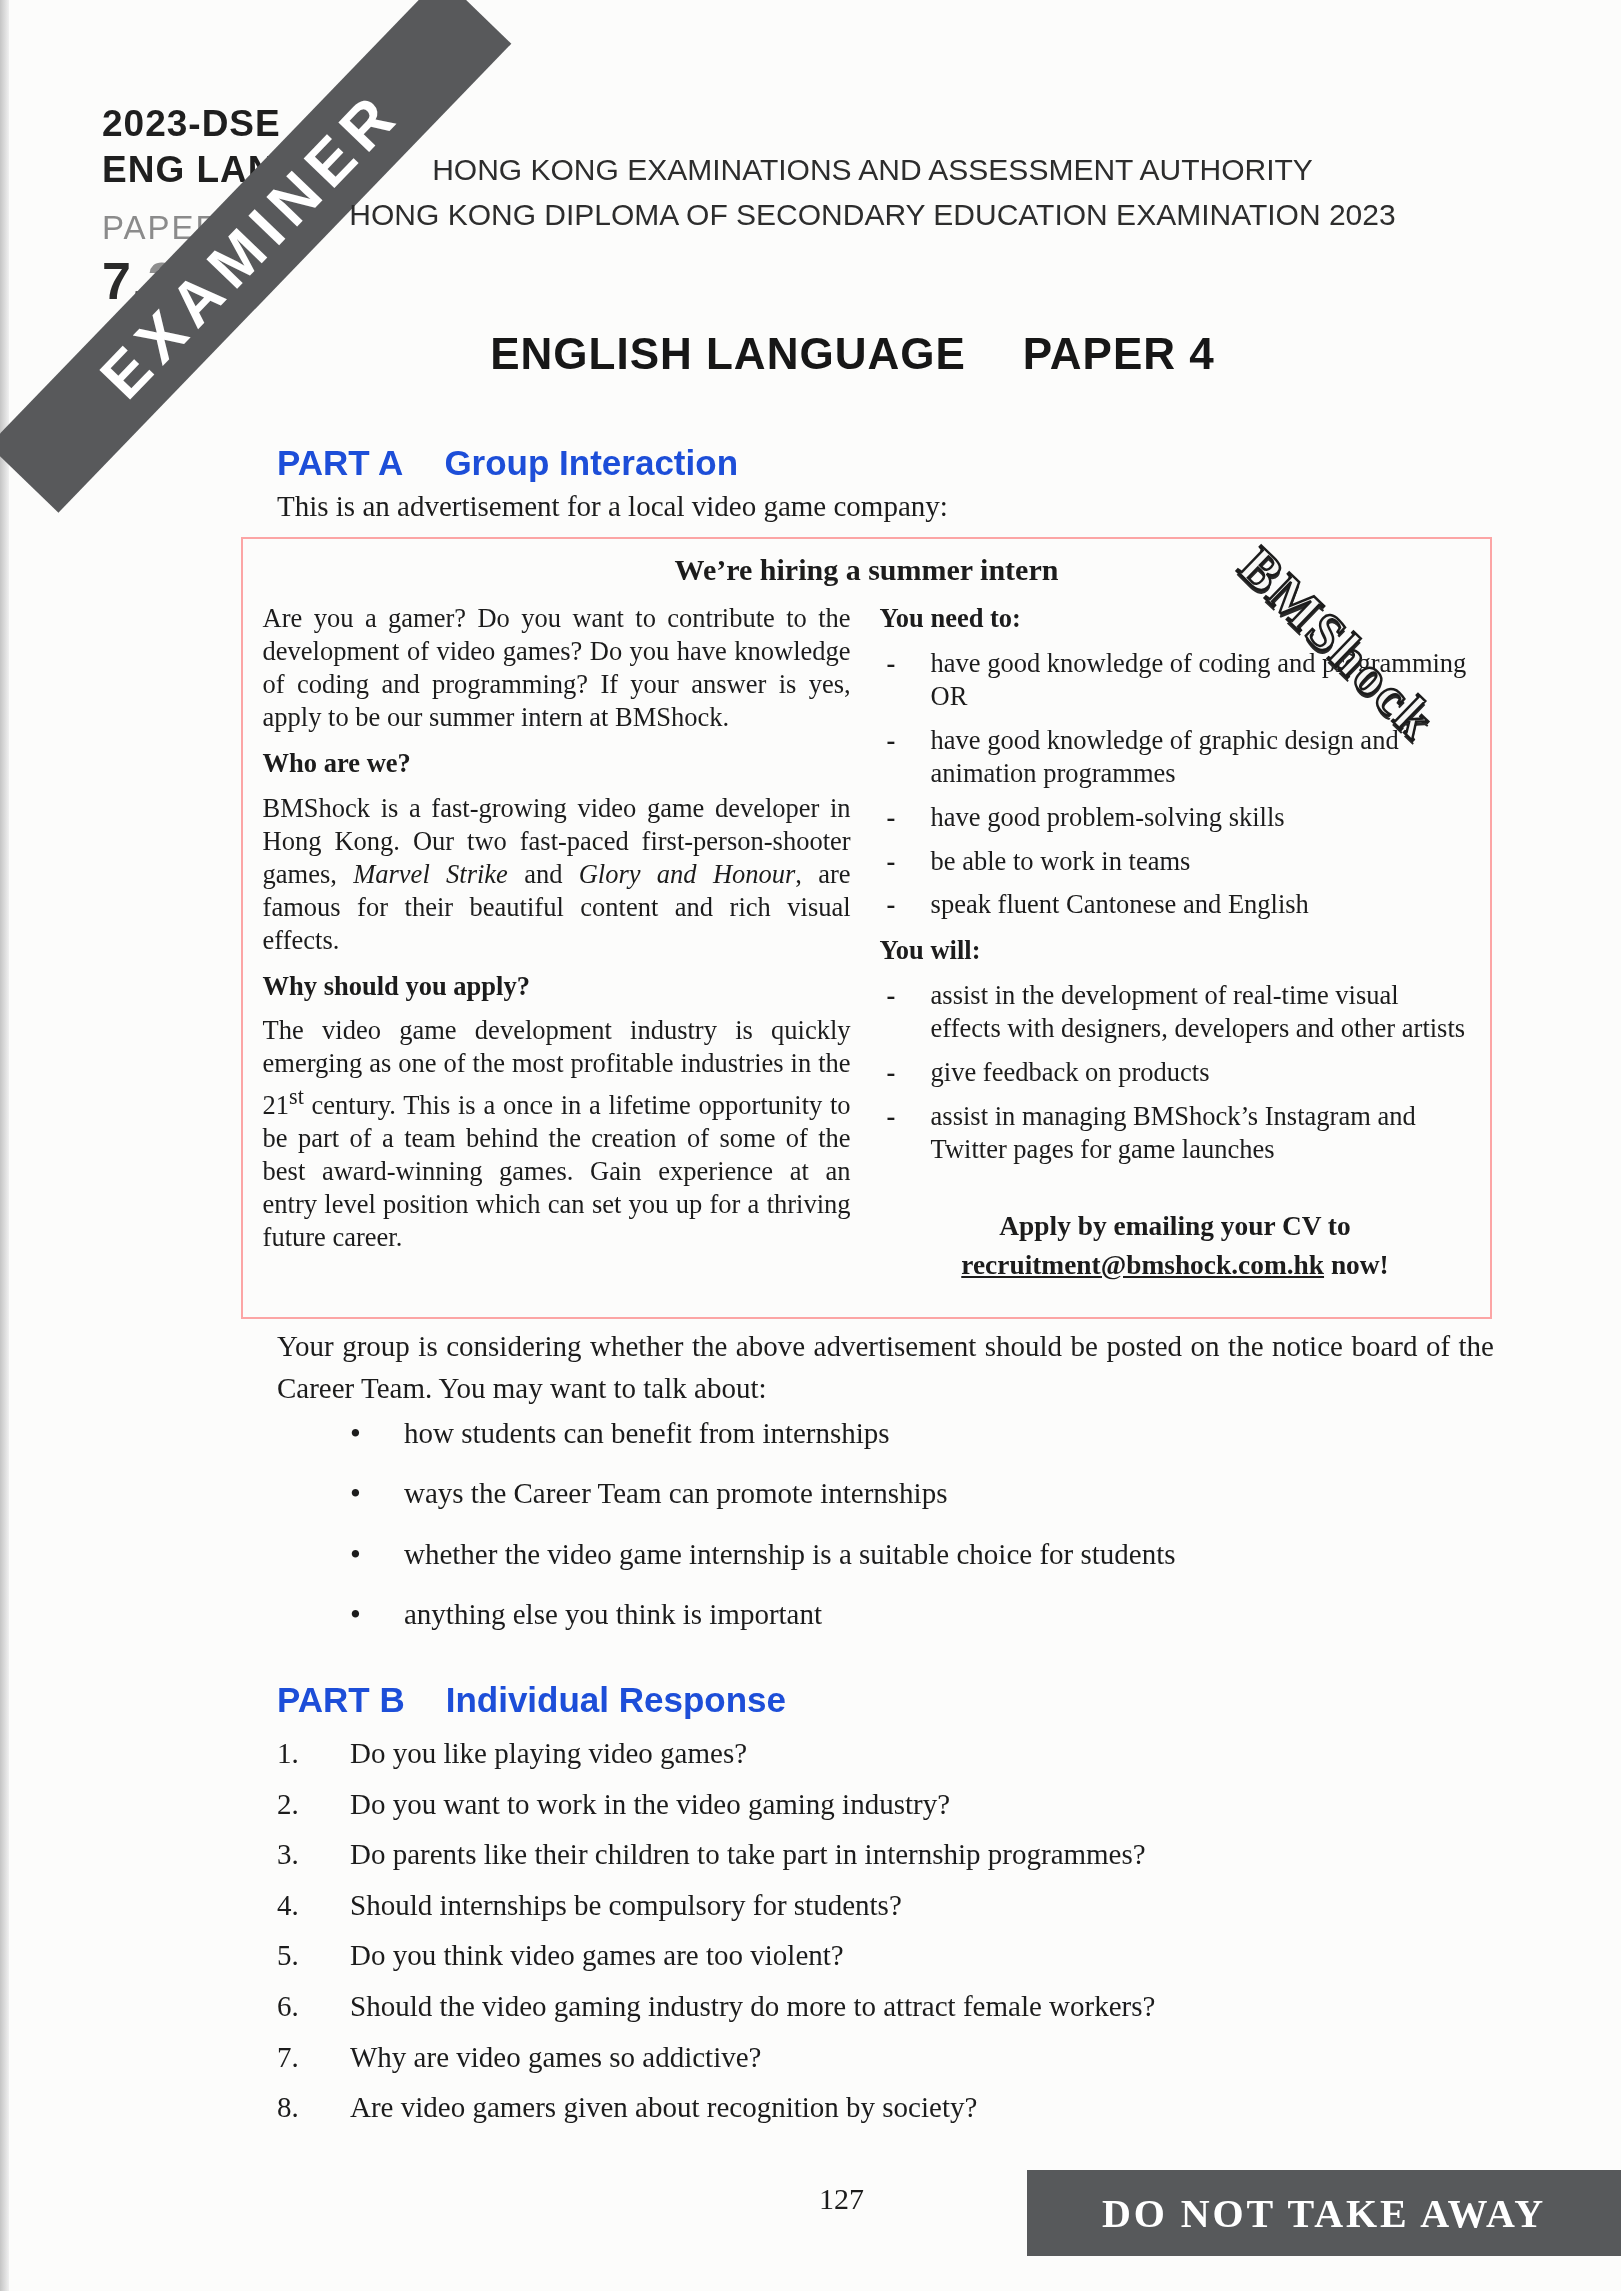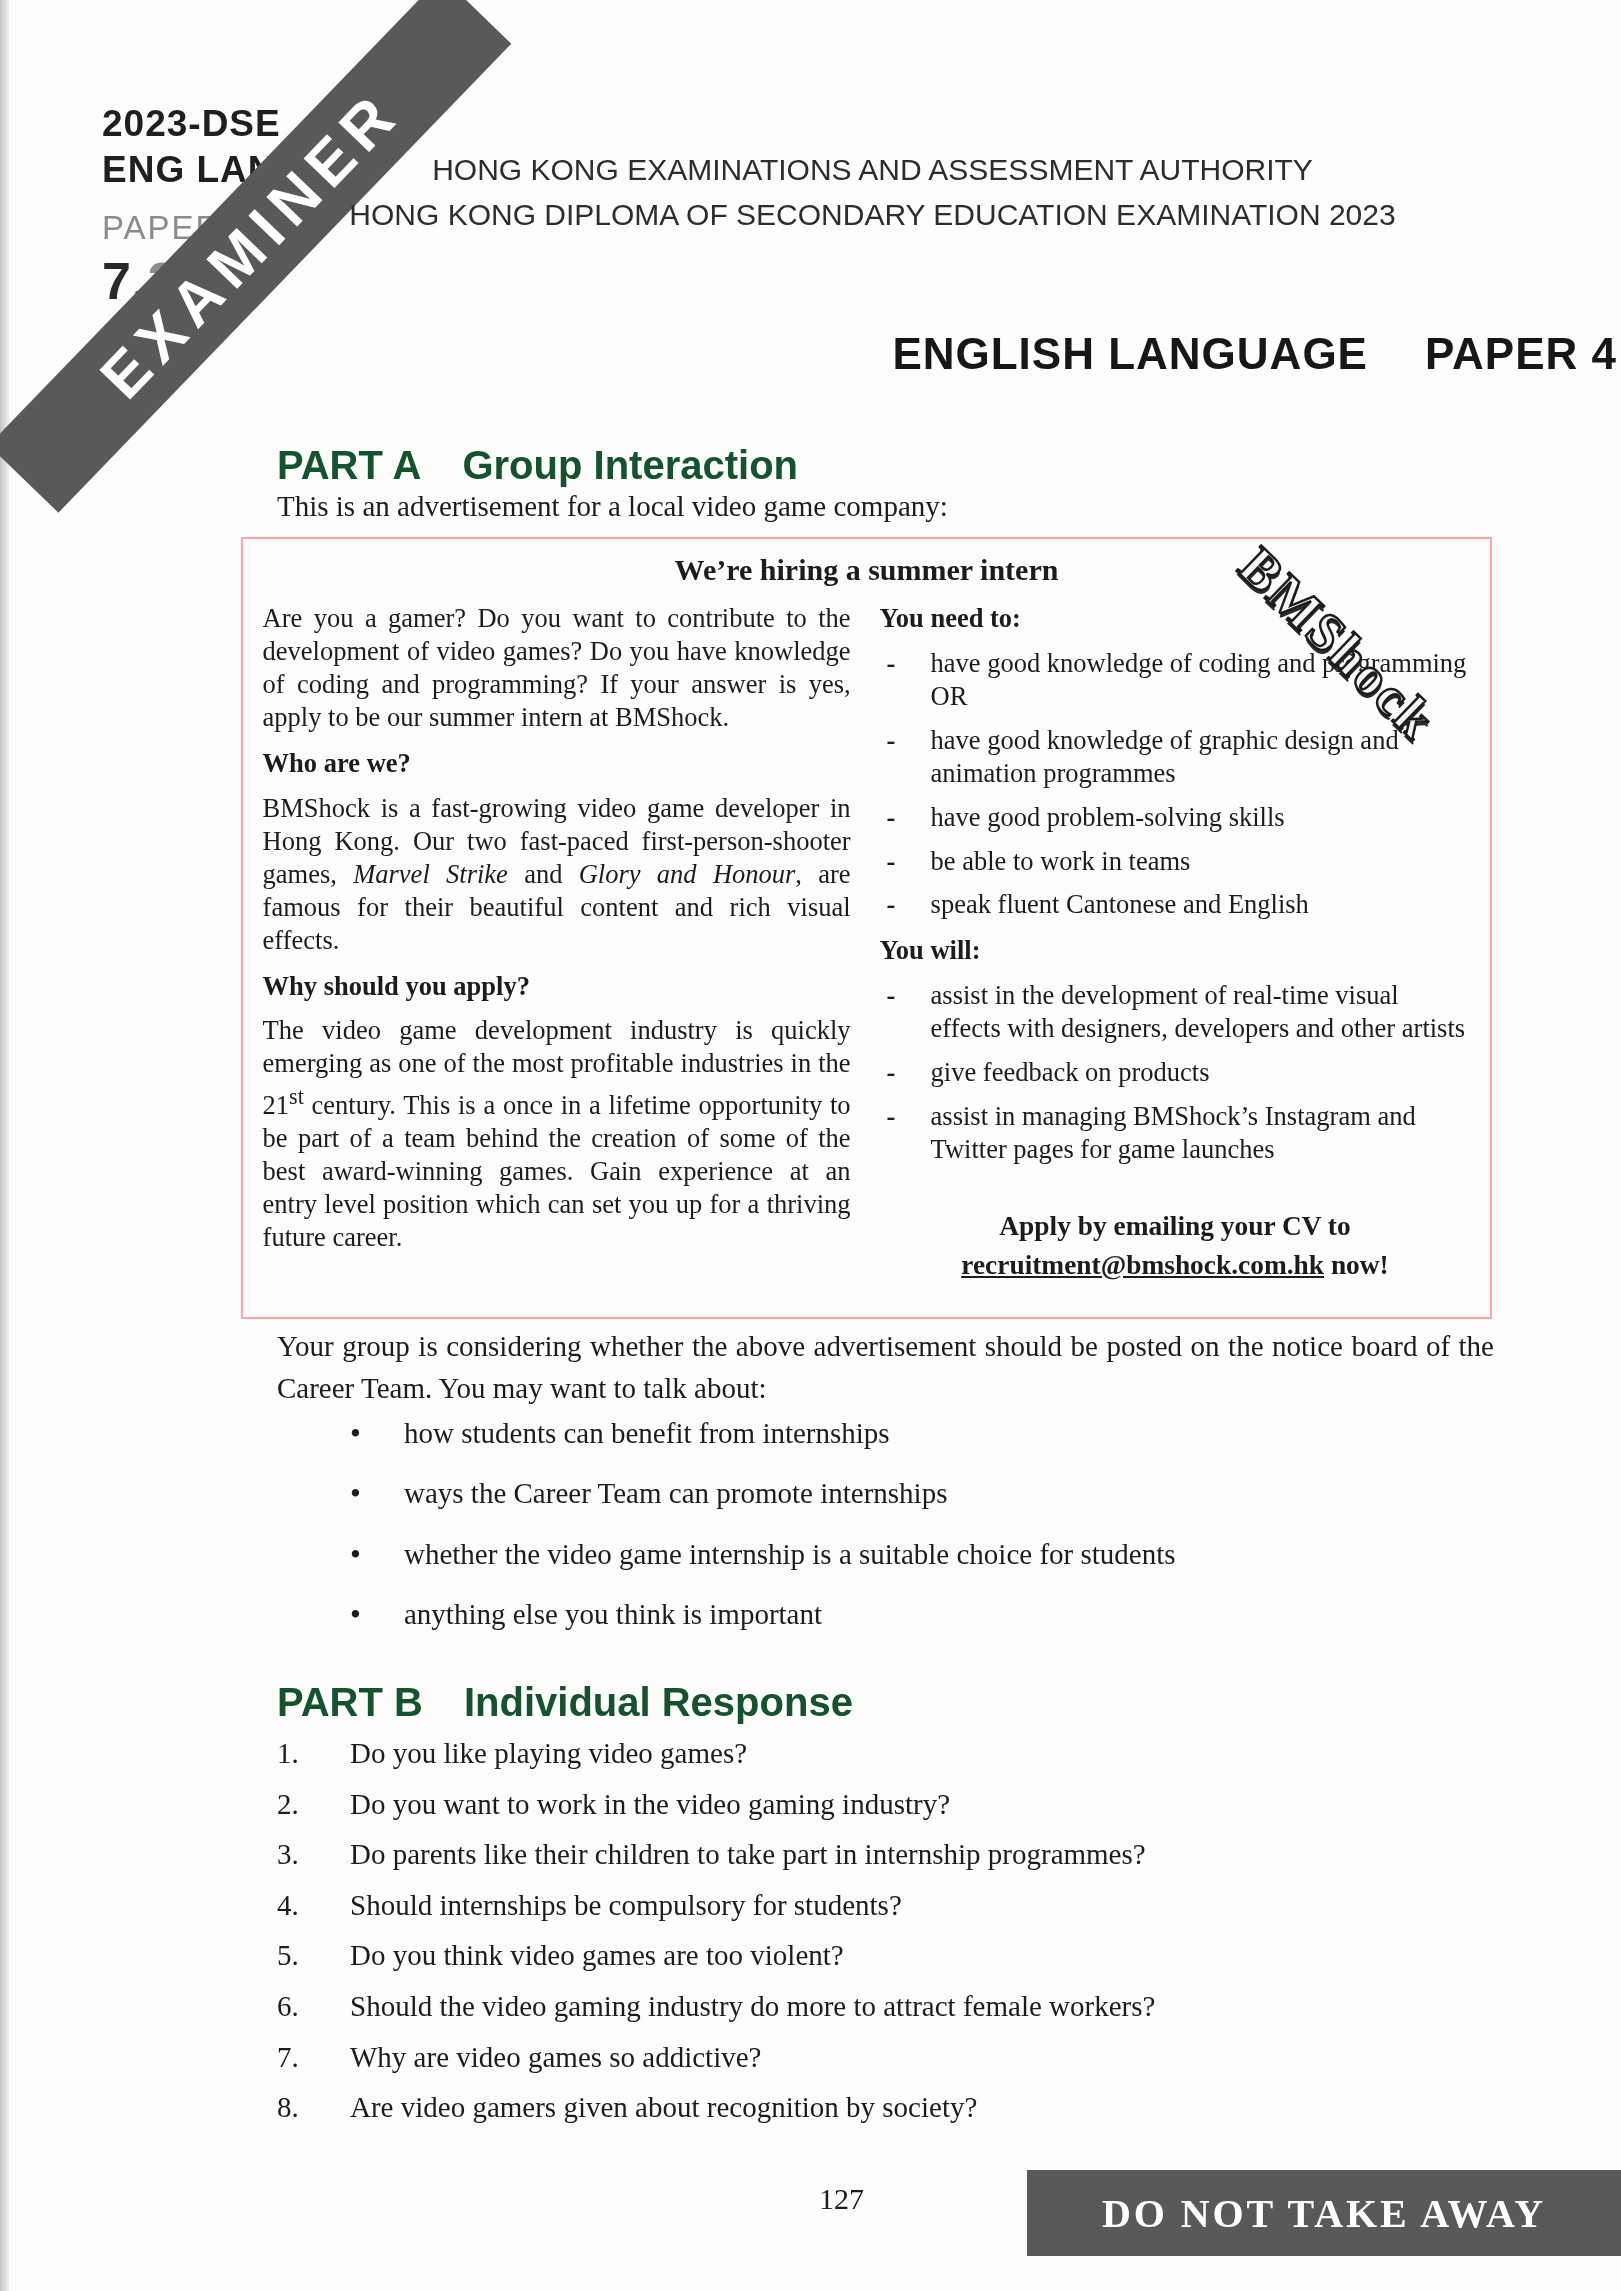--- a/index.html
+++ b/index.html
@@ -29,26 +29,26 @@
     display:flex; align-items:center; justify-content:center;
   }
   .ribbon-label {
     color:#ffffff; font-family:"Liberation Sans", sans-serif;
     font-size:62px; font-weight:600; letter-spacing:8.8px; white-space:nowrap;
   }
 
   
   .authority { position:absolute; left:294px; top:147px; width:1157px; text-align:center;
     font-family:"Liberation Sans", sans-serif; font-size:30px; color:#2d2d2d; line-height:45px; }
-  .doc-title { position:absolute; left:88px; top:329px; width:1529px; text-align:right;
+  .doc-title { position:absolute; left:88px; top:329px; width:1529px; text-align:center;
     font-family:"Liberation Sans", sans-serif; font-size:44px; font-weight:bold; color:#171717; letter-spacing:1px; }
   .doc-title .title-gap { display:inline-block; width:57px; }
 
   
-  .part-heading { position:absolute; font-family:"Liberation Sans", sans-serif; font-size:40px; font-weight:bold; color:#14532d; }
+  .part-heading { position:absolute; font-family:"Liberation Sans", sans-serif; font-size:35px; font-weight:bold; color:#1d4ed8; }
   .part-a-heading { left:277px; top:443px; }
   .part-b-heading { left:277px; top:1680px; }
   .part-heading .part-name { margin-left:41px; }
 
   .intro-line { position:absolute; left:277px; top:490px; font-size:29px; }
 
   
   .ad-box {
     position:absolute; left:241px; top:537px; width:1251px; height:782px;
     border:2px solid #fca5a5; background:transparent; padding:11.8px 17.6px 0 17.6px;

